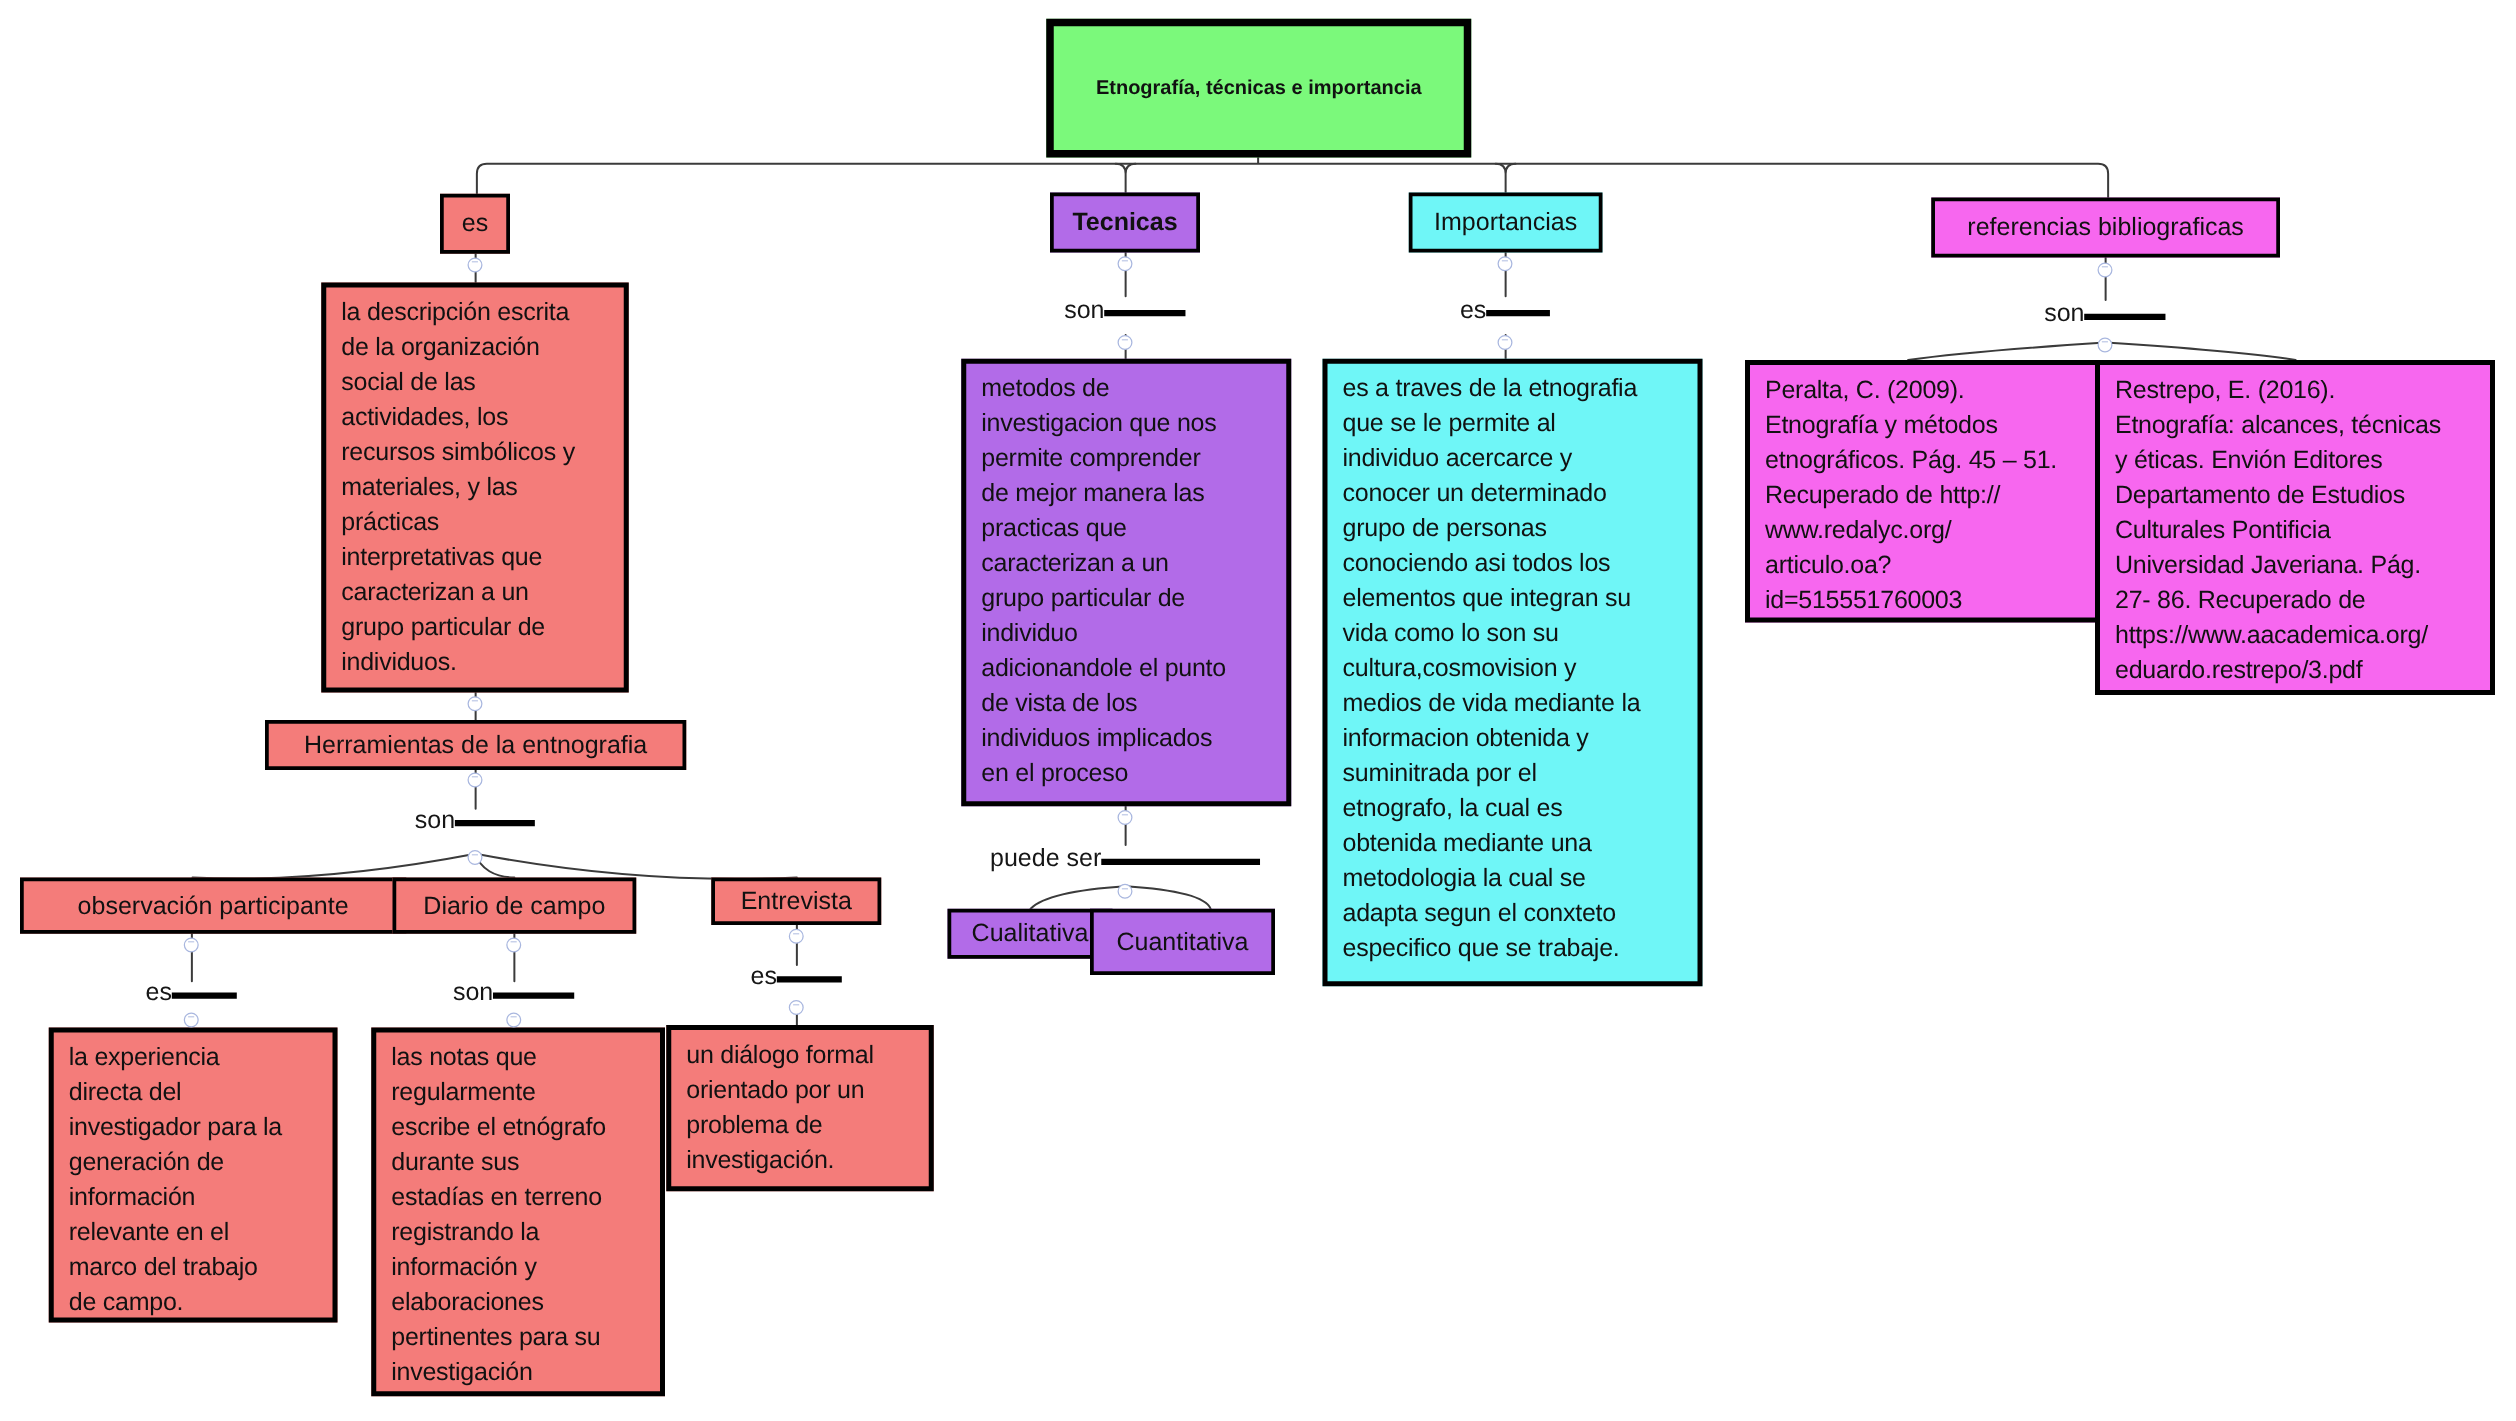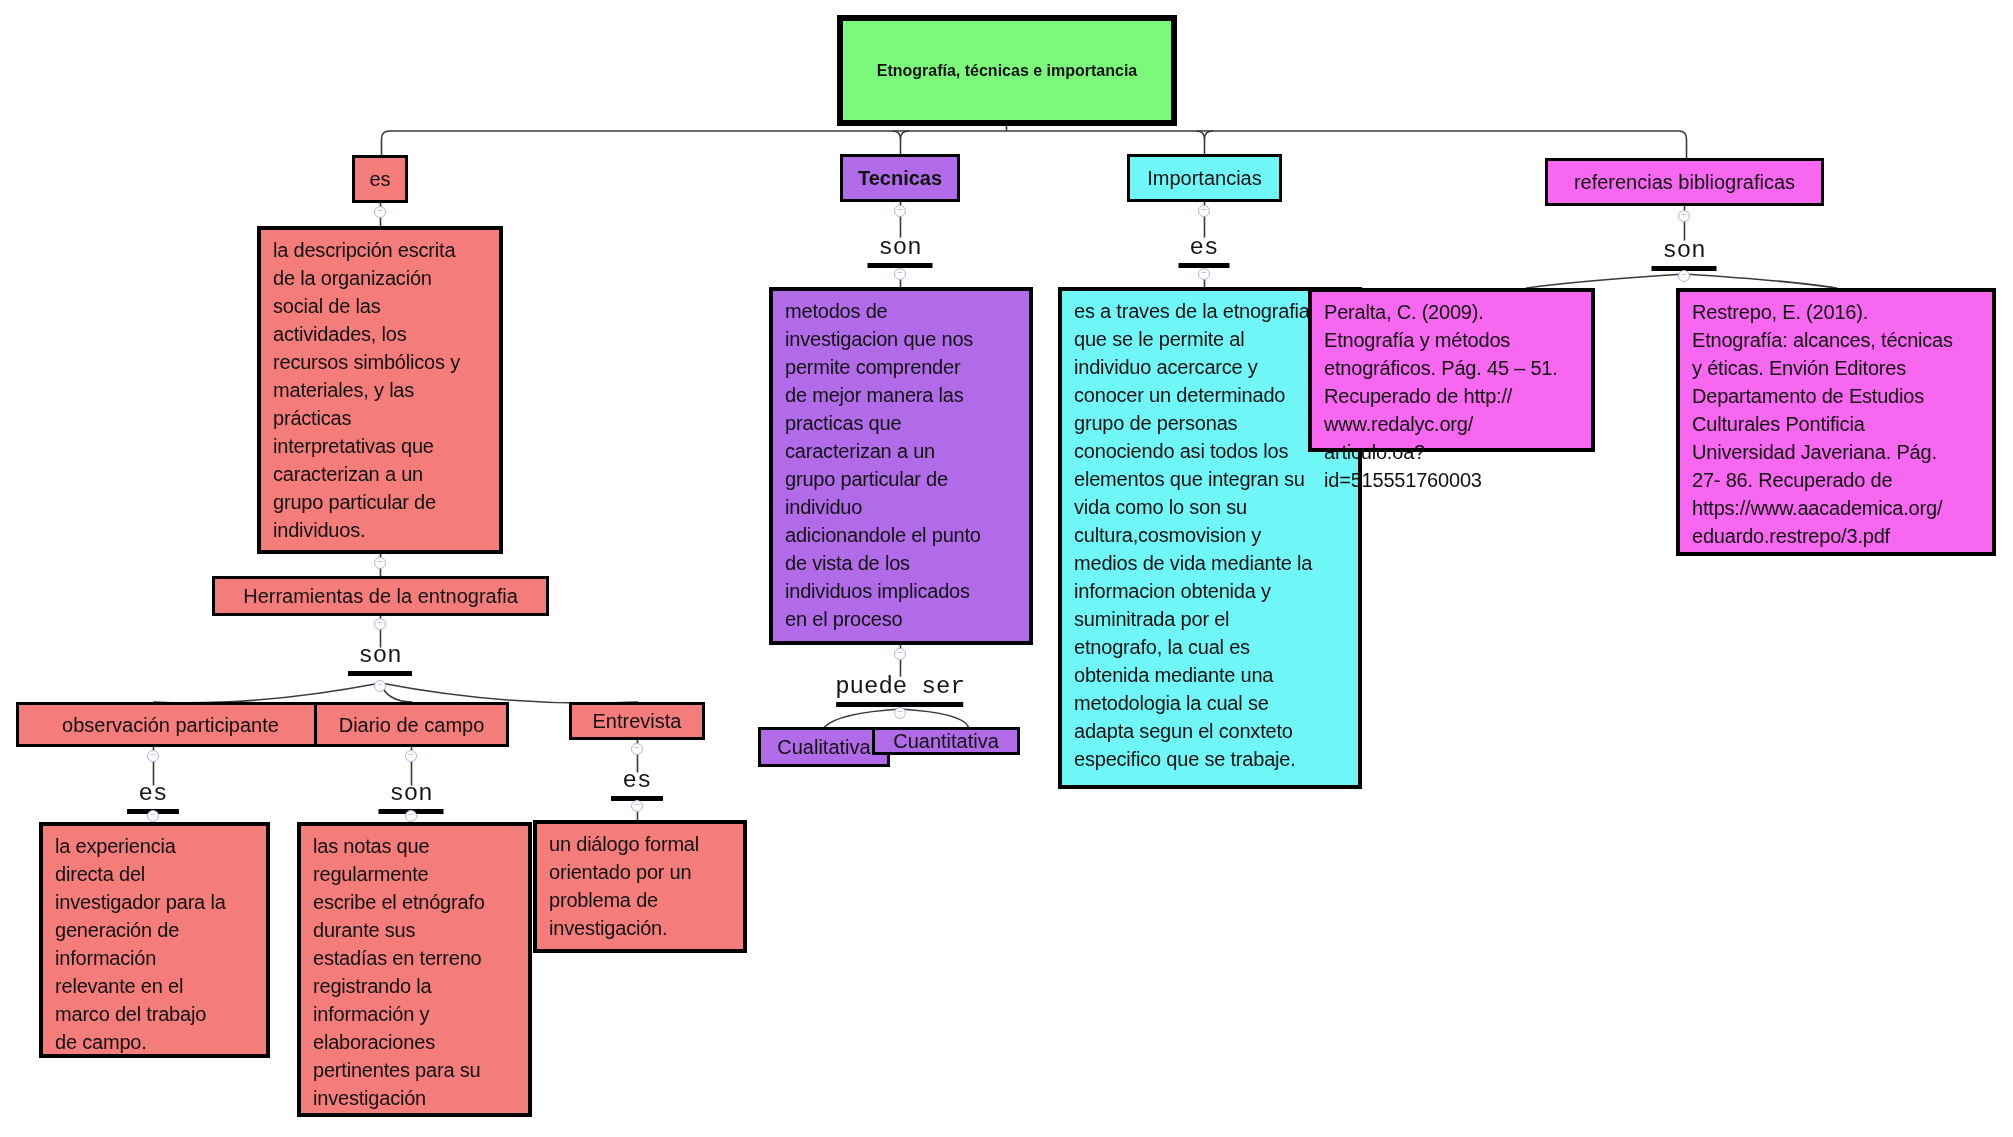--- a/index.html
+++ b/index.html
@@ -31,22 +31,22 @@
     line-height: 34px; white-space: normal; padding: 0 20px;
     background: var(--green, #7BF97B);
   }
   .salmon  { background: var(--salmon,  #F47C7A); }
   .purple  { background: var(--purple,  #B26BE8); }
   .cyan    { background: var(--cyan,    #6FF6F7); }
   .magenta { background: var(--magenta, #F767EF); }
 
   .linker {
     position: absolute; transform: translateX(-50%);
-    display: flex; flex-direction: column; align-items: center;
-    z-index: 2; font-size: 24px; line-height: 22px; color: #161616; font-family: Liberation Mono, monospace;
+    display: flex; flex-direction: row; align-items: center;
+    z-index: 2; font-size: 20px; line-height: 22px; color: #161616;
   }
   .linker .bar { height: 5px; background: #000; margin-top: 4px; }
 
   .toggle {
     position: absolute; z-index: 3; box-sizing: border-box;
     width: 12px; height: 12px; border-radius: 50%;
     border: 1.5px solid var(--toggle, #A9B7DF); background: #fff;
     color: var(--toggle, #A9B7DF);
     font-size: 10px; line-height: 8px; text-align: center;
     cursor: pointer; overflow: hidden;
@@ -158,21 +158,21 @@
 de vista de los
 individuos implicados
 en el proceso</div>
 
   <div class="linker" style="left:900px; top:676px;align-items:center;">
     <span>puede ser</span>
     <div class="bar" style="width:127px;"></div>
   </div>
 
   <div class="node purple" style="left:758px; top:727px; width:132px; height:40px;">Cualitativa</div>
-  <div class="node purple" style="left:872px; top:727px; width:148px; height:28px;">Cuantitativa</div>
+  <div class="node purple" style="left:872px; top:727px; width:148px; height:53px;">Cuantitativa</div>
 
   <div class="node cyan" style="left:1127px; top:154px; width:155px; height:48px;">Importancias</div>
 
   <div class="linker" style="left:1204px; top:237px;">
     <span>es</span>
     <div class="bar" style="width:51px;"></div>
   </div>
 
   <div class="node body cyan" style="left:1058px; top:287px; width:304px; height:502px;">es a traves de la etnografia
 que se le permite al
@@ -192,21 +192,21 @@
 adapta segun el conxteto
 especifico que se trabaje.</div>
 
   <div class="node magenta" style="left:1545px; top:158px; width:279px; height:48px;">referencias bibliograficas</div>
 
   <div class="linker" style="left:1684px; top:240px;">
     <span>son</span>
     <div class="bar" style="width:65px;"></div>
   </div>
 
-  <div class="node body magenta" style="left:1308px; top:288px; width:287px; height:164px;">Peralta, C. (2009).
+  <div class="node body magenta" style="left:1396px; top:288px; width:287px; height:210px;">Peralta, C. (2009).
 Etnografía y métodos
 etnográficos. Pág. 45 – 51.
 Recuperado de http://
 www.redalyc.org/
 articulo.oa?
 id=515551760003</div>
   <div class="node body magenta" style="left:1676px; top:288px; width:320px; height:268px;">Restrepo, E. (2016).
 Etnografía: alcances, técnicas
 y éticas. Envión Editores
 Departamento de Estudios

